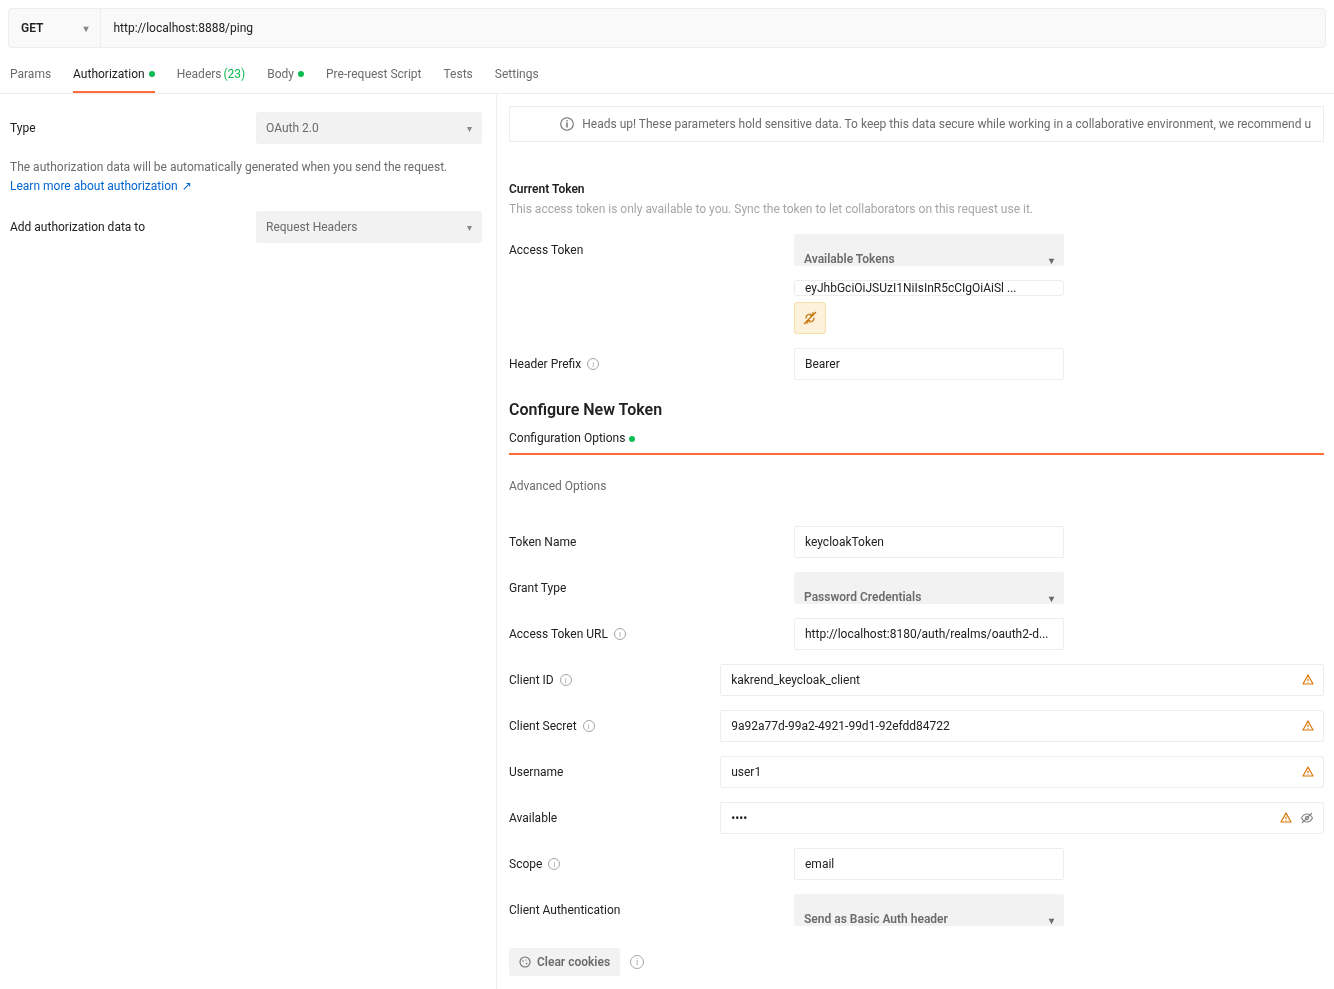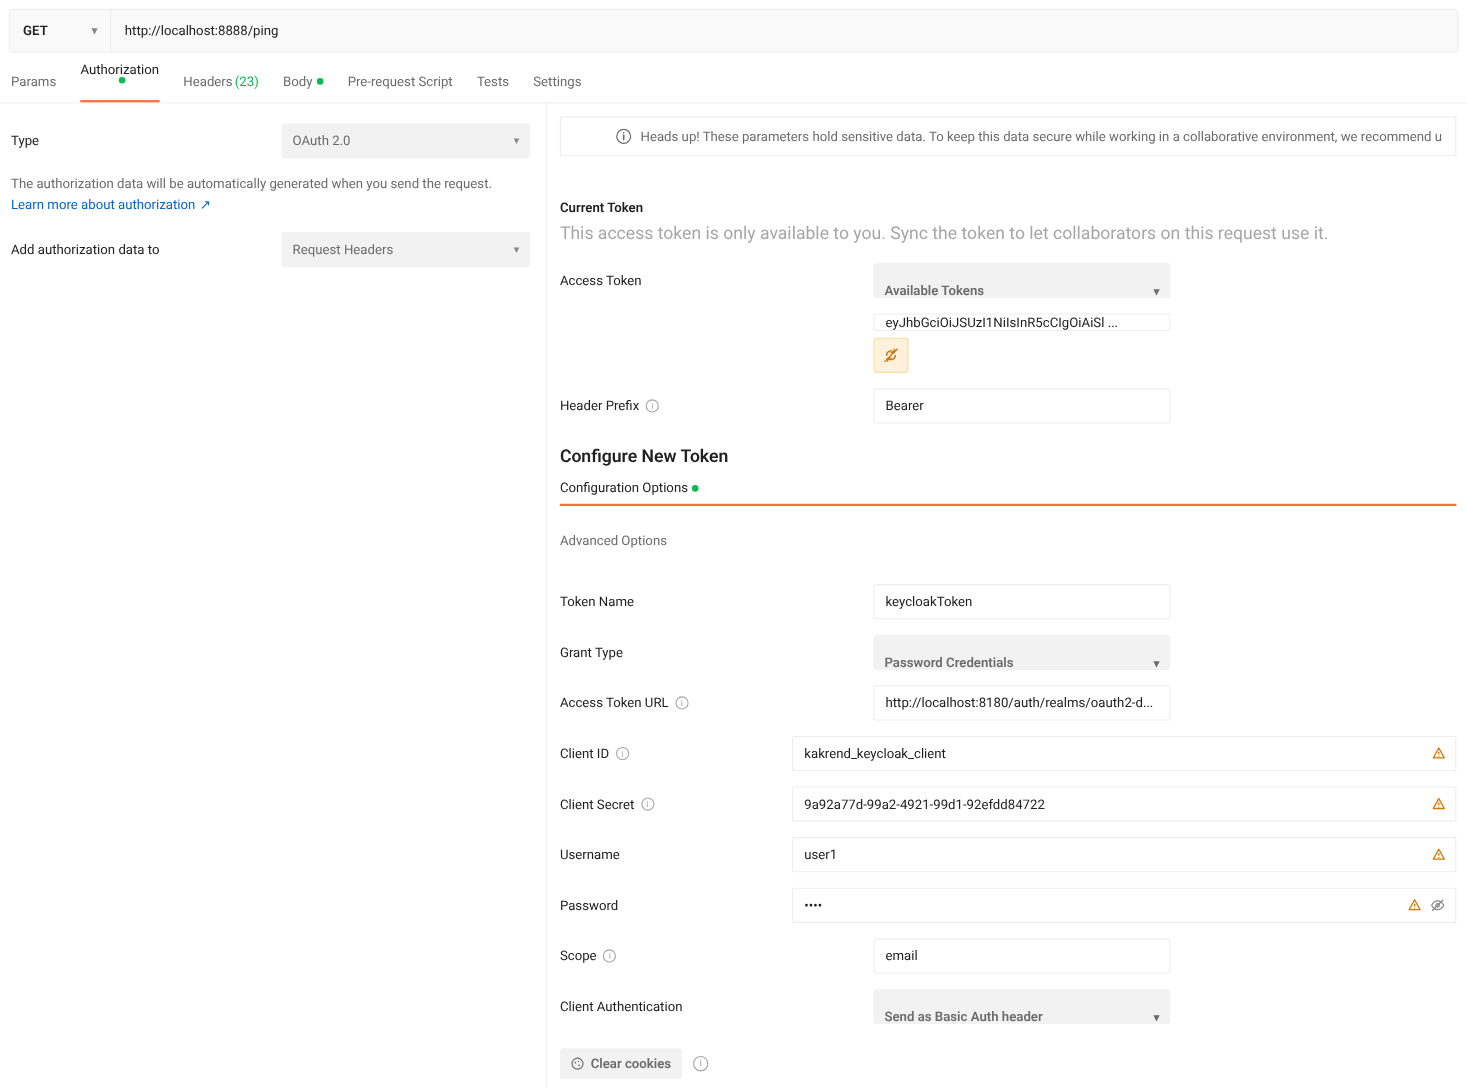--- a/index.html
+++ b/index.html
@@ -5,41 +5,41 @@
 * { box-sizing: border-box; margin: 0; padding: 0; font-family: -apple-system, BlinkMacSystemFont, "Segoe UI", Roboto, Arial, sans-serif; }
 body { background: #fff; font-size: 12px; color: #212121; width: 1334px; }
 
 .url-bar { display: flex; align-items: center; height: 40px; border: 1px solid #ededed; border-radius: 4px; margin: 8px; background: #f9f9f9; }
 .method-select { display: flex; align-items: center; gap: 40px; padding: 0 12px; height: 100%; border-right: 1px solid #ededed; font-weight: 600; font-size: 12px; cursor: pointer; }
 .method-select .chev { color: #888; }
 .url-input { flex: 1; padding: 0 12px; font-size: 12px; color: #212121; background: transparent; border: none; outline: none; }
 
 .tabs { display: flex; gap: 22px; padding: 0 10px; border-bottom: 1px solid #ededed; height: 38px; align-items: center; }
 .tab { color: #6b6b6b; font-size: 12px; cursor: pointer; height: 100%; display: flex; align-items: center; border-bottom: 2px solid transparent; }
-.tab.active { color: #212121; border-bottom-color: #ff6c37; flex-direction: column; }
+.tab.active { color: #212121; border-bottom-color: #ff6c37; }
 .dot { display: inline-block; width: 6px; height: 6px; border-radius: 50%; background: #0cbb52; margin-left: 4px; }
 .tab .count { color: #0cbb52; margin-left: 2px; }
 
 .main { display: flex; }
 .left-panel { width: 497px; padding: 18px 10px; border-right: 1px solid #ededed; }
 .right-panel { flex: 1; padding: 12px 10px 30px 12px; }
 
 .field-row { display: flex; align-items: center; margin-bottom: 14px; }
 .field-label { width: 246px; color: #212121; font-size: 12px; }
 .select-box { flex: 1; max-width: 226px; background: #f2f2f2; border-radius: 3px; height: 32px; display: flex; align-items: center; justify-content: space-between; padding: 0 10px; color: #6b6b6b; cursor: pointer; }
 .select-box .chev { color: #888; font-size: 10px; }
 
 .left-desc { color: #6b6b6b; font-size: 12px; line-height: 1.6; margin-bottom: 2px; }
 .link { color: #0265d2; cursor: pointer; font-size: 12px; display: inline-flex; align-items: center; gap: 4px; margin-bottom: 18px; }
 
 .alert-banner { display: flex; align-items: center; gap: 8px; background: #fff; border: 1px solid #ededed; border-radius: 0; padding: 10px 12px; color: #6b6b6b; font-size: 12px; margin-bottom: 18px; white-space: nowrap; overflow: hidden; justify-content: flex-end; }
 .alert-banner .ico { flex-shrink: 0; }
 
 .section-title { font-weight: 600; font-size: 12px; color: #212121; margin-bottom: 6px; margin-top: 40px; }
-.section-sub { color: #a6a6a6; font-size: 16px; margin-bottom: 18px; }
+.section-sub { color: #a6a6a6; font-size: 12px; margin-bottom: 18px; }
 
 .r-row { display: flex; align-items: center; margin-bottom: 14px; }
 .r-label { width: 285px; color: #212121; font-size: 12px; display: flex; align-items: center; gap: 6px; }
 .r-label .info { width: 12px; height: 12px; border: 1px solid #a6a6a6; border-radius: 50%; display: inline-flex; align-items: center; justify-content: center; font-size: 8px; color: #a6a6a6; }
 .r-control { width: 270px; }
 .r-select { width: 100%; background: #f2f2f2; border-radius: 3px; height: 32px; display: flex; align-items: flex-end; justify-content: space-between; padding: 0 10px; color: #6b6b6b; cursor: pointer; font-weight: 600; font-size: 12px; }
 .r-input { width: 100%; border: 1px solid #ededed; border-radius: 2px; height: 32px; padding: 0 10px; font-size: 12px; color: #212121; outline: none; position: relative; }
 .r-input-wrap { position: relative; width: 100%; }
 .r-input-wrap .warn { position: absolute; right: 10px; top: 50%; transform: translateY(-50%); color: #d97706; }
 .r-input-wrap .warn2 { position: absolute; right: 32px; top: 50%; transform: translateY(-50%); color: #d97706; }
@@ -250,21 +250,21 @@
           <svg width="12" height="12" viewBox="0 0 12 12">
               <path d="M6 1 L11 10 L1 10 Z" fill="none" stroke="#d97706" stroke-width="1.2" stroke-linejoin="round"></path>
               <line x1="6" y1="4.5" x2="6" y2="7" stroke="#d97706" stroke-width="1.2"></line>
               <circle cx="6" cy="8.5" r="0.6" fill="#d97706"></circle>
             </svg>
         </span>
       </div>
     </div>
 
     <div class="r-row">
-      <div class="r-label">Password</div>
+      <div class="r-label">Available</div>
       <div class="r-control r-input-wrap">
         <input class="r-input" type="text" value="••••" style="">
         <span class="warn2">
           <svg width="12" height="12" viewBox="0 0 12 12">
               <path d="M6 1 L11 10 L1 10 Z" fill="none" stroke="#d97706" stroke-width="1.2" stroke-linejoin="round"></path>
               <line x1="6" y1="4.5" x2="6" y2="7" stroke="#d97706" stroke-width="1.2"></line>
               <circle cx="6" cy="8.5" r="0.6" fill="#d97706"></circle>
             </svg>
         </span>
         <span class="eye">

